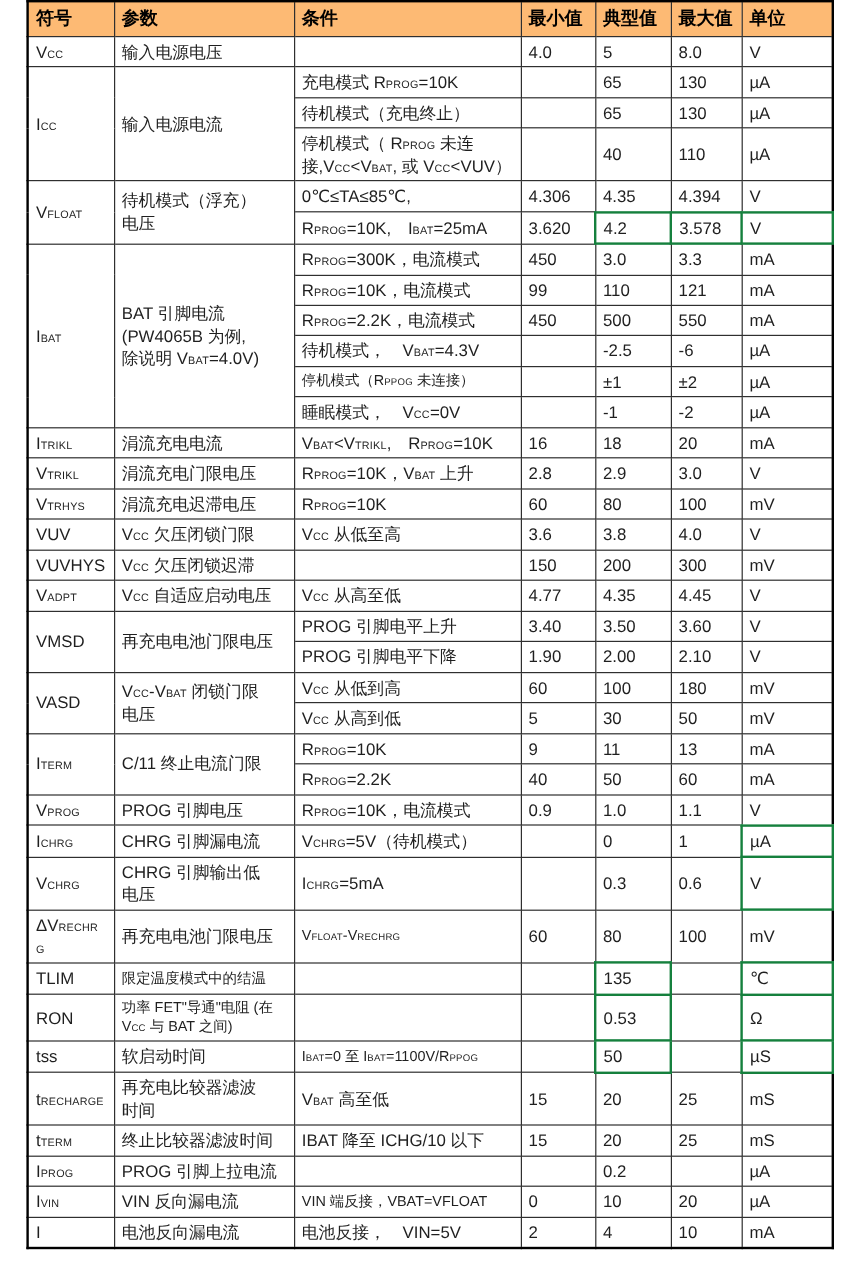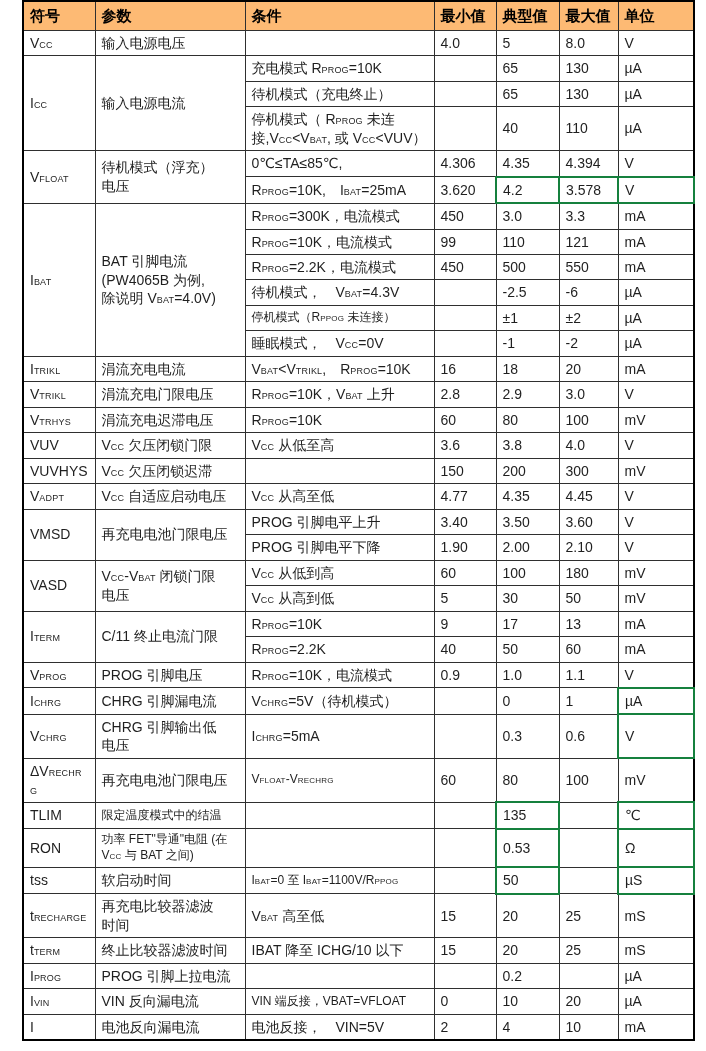--- a/index.html
+++ b/index.html
@@ -258,21 +258,21 @@
           <td>5</td>
           <td>30</td>
           <td>50</td>
           <td>mV</td>
         </tr>
         <tr>
           <td rowspan="2">I<span class="sc">TERM</span></td>
           <td rowspan="2">C/11 终止电流门限</td>
           <td>R<span class="sc">PROG</span>=10K</td>
           <td>9</td>
-          <td>17</td>
+          <td>11</td>
           <td>13</td>
           <td>mA</td>
         </tr>
         <tr>
           <td>R<span class="sc">PROG</span>=2.2K</td>
           <td>40</td>
           <td>50</td>
           <td>60</td>
           <td>mA</td>
         </tr>

